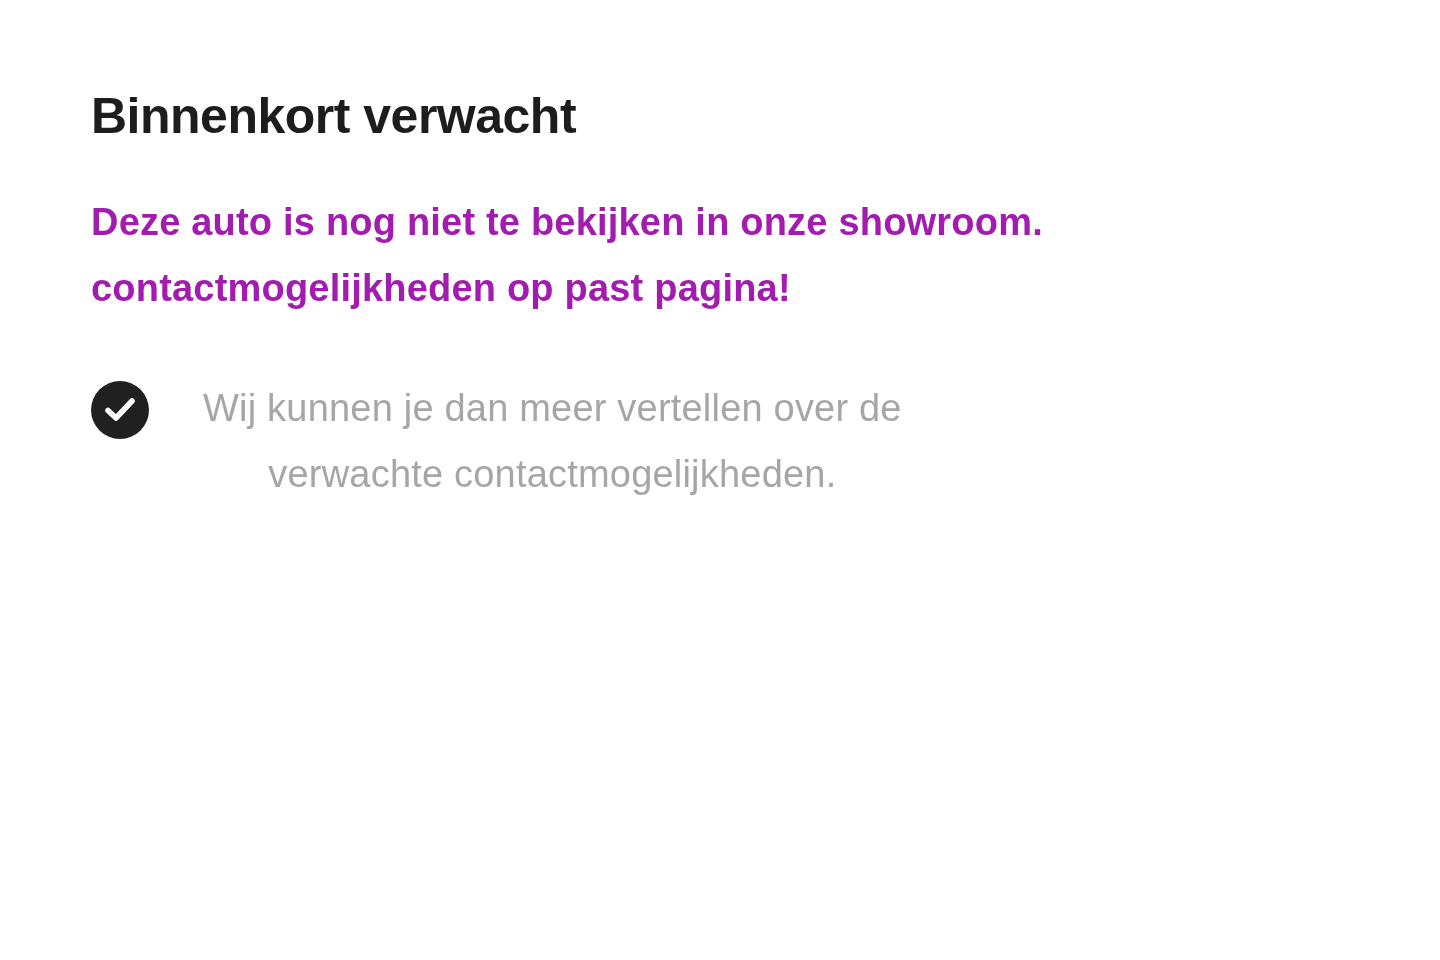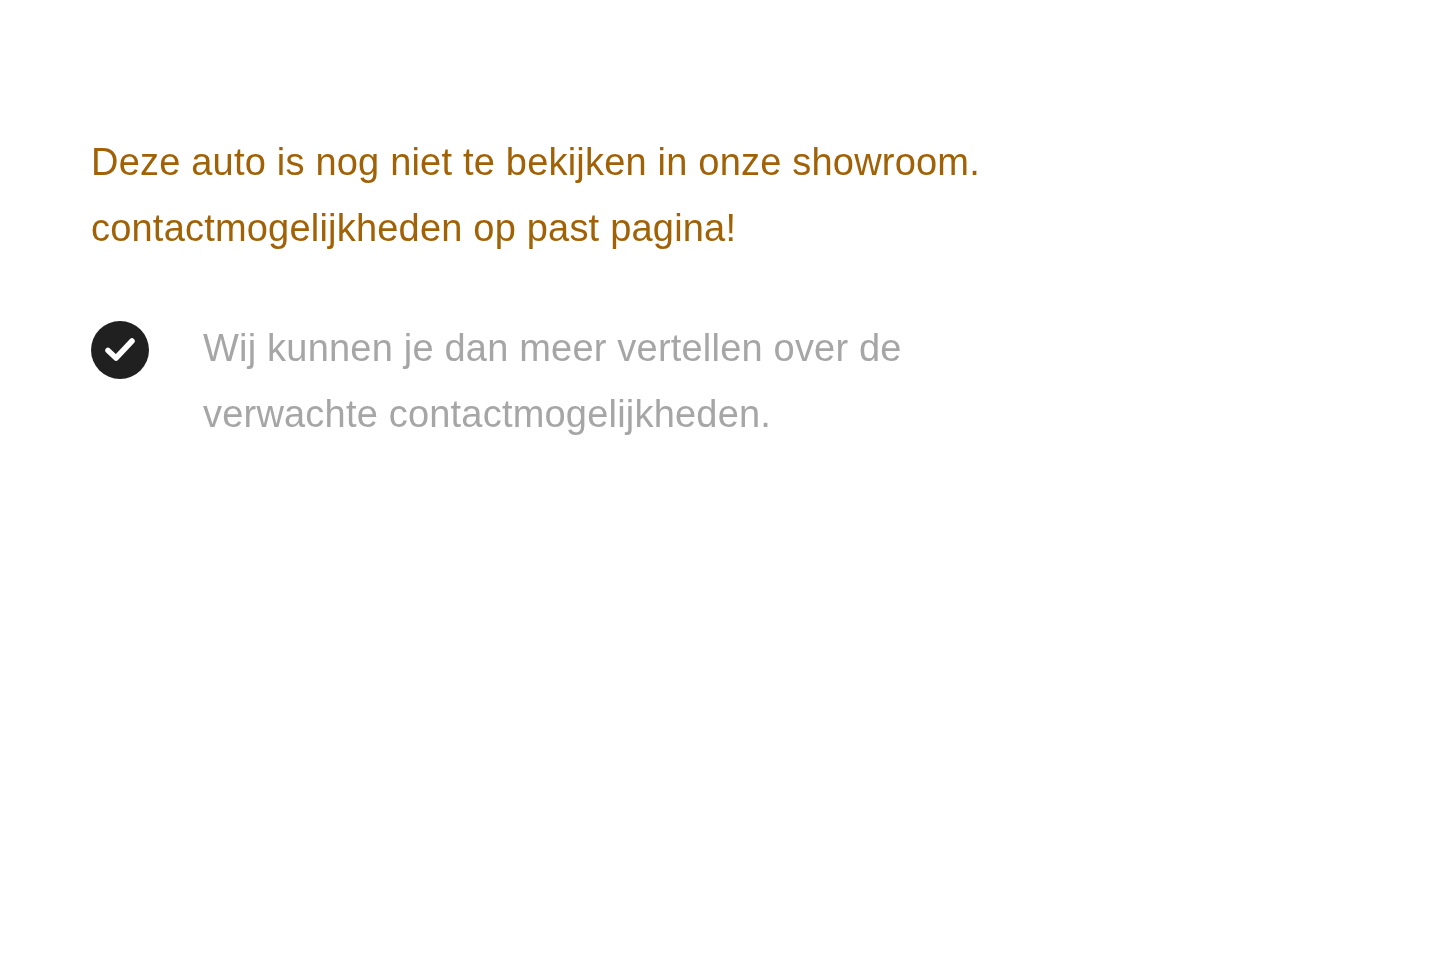--- a/index.html
+++ b/index.html
@@ -21,35 +21,36 @@
     font-size: 50px;
     line-height: 60px;
     font-weight: 700;
     color: #1d1d1f;
     letter-spacing: -0.5px;
   }
   .intro {
     margin: 43px 0 0 0;
     font-size: 38px;
     line-height: 66px;
-    font-weight: 400;
-    color: #a16207;
+    font-weight: 700;
+    color: #a21caf;
     letter-spacing: 0.2px;
   }
   .line {
     display: block;
     white-space: nowrap;
   }
   .checklist {
     list-style: none;
     margin: 54px 0 0 0;
     padding: 0;
     display: flex;
     flex-direction: column;
     gap: 56px;
+    text-align: center;
   }
   .check-item {
     display: flex;
     align-items: flex-start;
   }
   .check-icon {
     flex: 0 0 58px;
     width: 58px;
     height: 58px;
     margin-top: 6px;
@@ -69,20 +70,21 @@
     font-weight: 400;
     color: #a6a6a6;
     letter-spacing: 0.2px;
   }
 </style>
 </head>
 <body>
 
 <main class="section">
 
+  <h1 class="section-title">Binnenkort verwacht</h1>
 
   <p class="intro">
     <span class="line">Deze auto is nog niet te bekijken in onze showroom.</span>
     <span class="line">contactmogelijkheden op past pagina!</span>
   </p>
 
   <ul class="checklist">
 
     <li class="check-item">
       <span class="check-icon">

